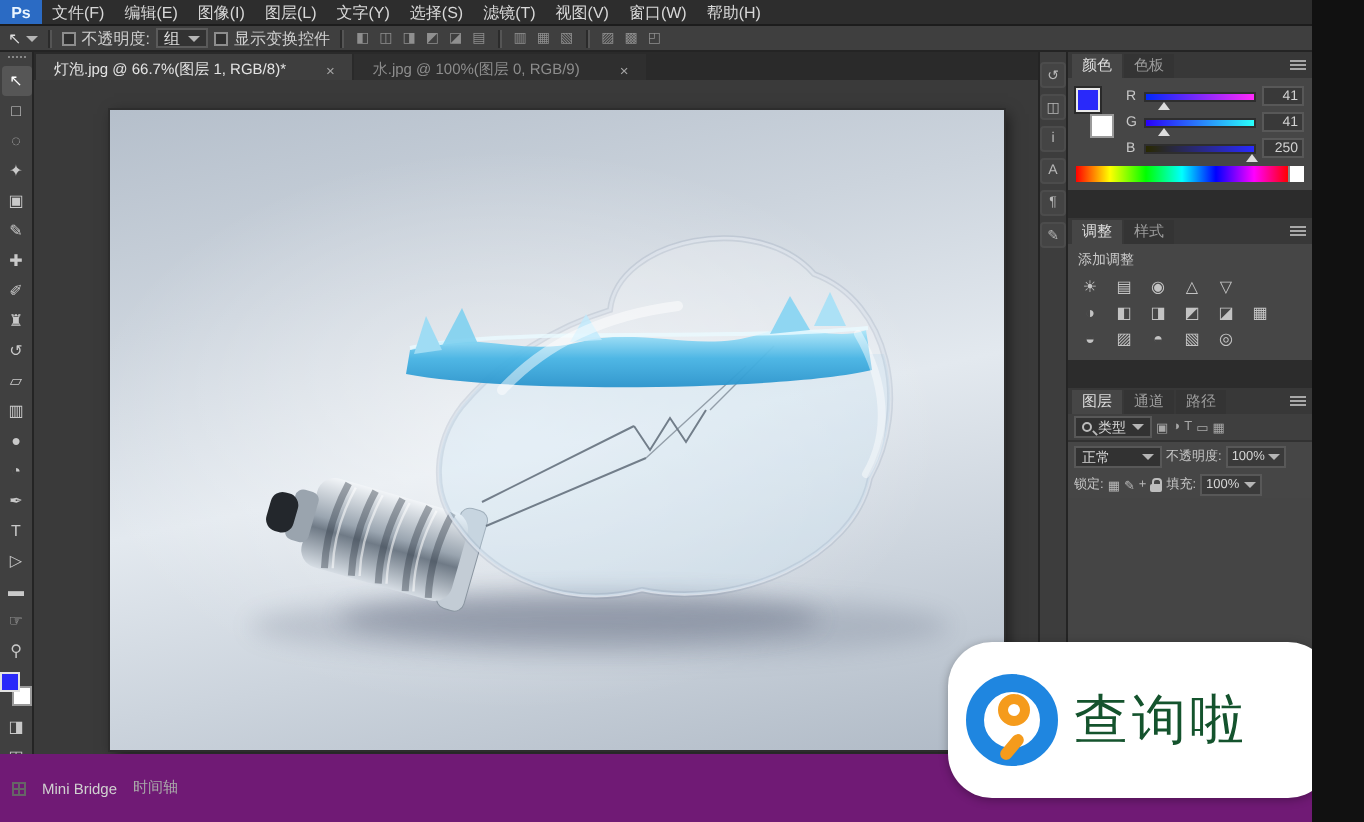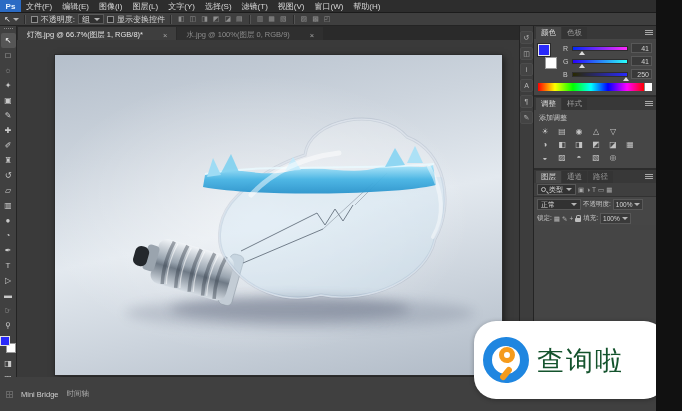--- a/index.html
+++ b/index.html
@@ -52,21 +52,21 @@
 
   .statusbar{height:12px;background:#3e3e3e;border-top:1px solid #2b2b2b;display:flex;align-items:center;gap:6px;padding:0 4px;font-size:7.5px;color:#c4c4c4;flex:none}
   .zoom-field{background:#313131;border:1px solid #565656;height:10px;display:flex;align-items:center;padding:0 3px}
   .tri-right{width:0;height:0;border-top:3px solid transparent;border-bottom:3px solid transparent;border-left:4px solid #b9b9b9}
 
   
   .dock{width:15px;background:#3d3d3d;border-left:1px solid #242424;border-right:1px solid #242424;display:flex;flex-direction:column;align-items:center;gap:3px;padding-top:5px;flex:none}
   .dock-icon{width:13px;height:13px;border:1px solid #4c4c4c;border-radius:2px;background:#444;color:#b8b8b8;font-size:7px;display:flex;align-items:center;justify-content:center}
 
   
-  .rightcol{width:122px;background:#2c2c2c;display:flex;flex-direction:column;gap:2px;flex:none}
+  .rightcol{width:122px;background:#2c2c2c;display:flex;flex-direction:column;gap:14px;flex:none}
   .panel{background:#464646;display:flex;flex-direction:column}
   .ptabs{height:13px;background:#383838;display:flex;align-items:flex-end;gap:1px;padding-left:2px;position:relative;flex:none}
   .ptab{height:12px;padding:0 5px;display:flex;align-items:center;font-size:7.5px;color:#9c9c9c;background:#343434}
   .ptab.active{background:#464646;color:#dedede}
   .pmenu-icon{position:absolute;right:3px;top:4px;width:8px;height:5px;background:repeating-linear-gradient(#a8a8a8 0 1px,transparent 1px 2px)}
 
   
   .cp-body{display:flex;gap:5px;padding:4px 4px 2px 4px}
   .cp-swatches{position:relative;width:20px;height:26px;flex:none}
   .cp-bg{position:absolute;right:1px;bottom:0;width:12px;height:12px;background:#fff;border:1px solid #9a9a9a}
@@ -115,21 +115,21 @@
   .lthumb{width:17px;height:13px;border:1px solid #2c2c2c;flex:none}
   .thumb-checker{background-image:linear-gradient(45deg,#c9c9c9 25%,transparent 25%,transparent 75%,#c9c9c9 75%),linear-gradient(45deg,#c9c9c9 25%,#fff 25%,#fff 75%,#c9c9c9 75%),linear-gradient(rgba(110,200,240,.35),rgba(110,200,240,0) 55%);background-size:6px 6px,6px 6px,100% 100%;background-position:0 0,3px 3px,0 0;background-color:#fff}
   .thumb-photo{background:radial-gradient(ellipse at 45% 60%,rgba(90,110,135,.75) 0%,rgba(90,110,135,0) 60%),linear-gradient(115deg,#8fa3b8 0%,#e2e9f0 50%,#7f93a8 100%)}
   .lname{flex:1;font-size:7.5px;color:#ececec;white-space:nowrap;overflow:hidden}
   .lname.bgname{font-style:italic}
   .layers-fill{flex:1;background:#454545}
   .layers-footer{height:13px;background:#3f3f3f;border-top:1px solid #323232;display:flex;align-items:center;justify-content:center;gap:4px;flex:none}
   .lf-icon{font-size:7px;color:#b5b5b5}
 
   
-  .taskbar{position:absolute;left:0;right:0;bottom:0;height:11px;background:#404040;display:flex;align-items:center;gap:8px;padding:17px 6px;font-size:7.5px;color:#a9a9a9}
+  .taskbar{position:absolute;left:0;right:0;bottom:0;height:11px;background:#701a75;display:flex;align-items:center;gap:8px;padding:17px 6px;font-size:7.5px;color:#a9a9a9}
   .tb-grid{width:7px;height:7px;background:repeating-linear-gradient(#666 0 1px,transparent 1px 3px),repeating-linear-gradient(90deg,#666 0 1px,transparent 1px 3px)}
   .tb-first{color:#d0d0d0}
   .systray{margin-left:auto;display:flex;gap:3px;align-items:center}
   .systray span{width:6px;height:6px;border-radius:1px}
 
   
   .watermark{position:absolute;right:-10px;bottom:12px;width:192px;height:78px;background:#fff;border-radius:22px;z-index:30;
     display:flex;align-items:center;gap:5px;padding-left:8px;box-shadow:0 1px 5px rgba(0,0,0,.3)}
   .wm-logo{position:relative;width:50px;height:52px;flex:none}
   .wm-ring{position:absolute;left:1px;top:3px;width:46px;height:46px;border:9px solid #1f86e0;border-radius:50%}

